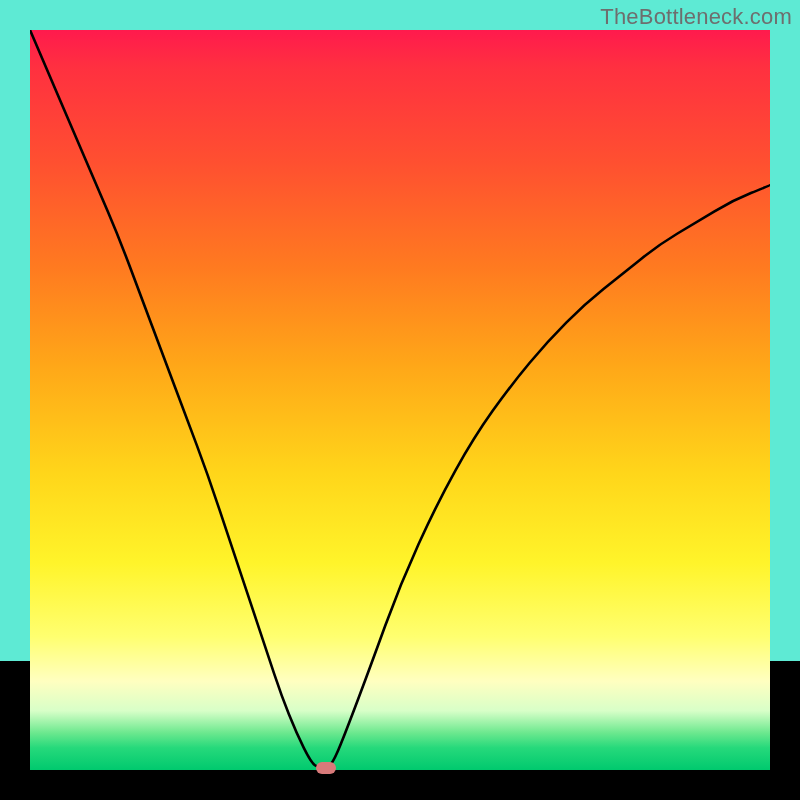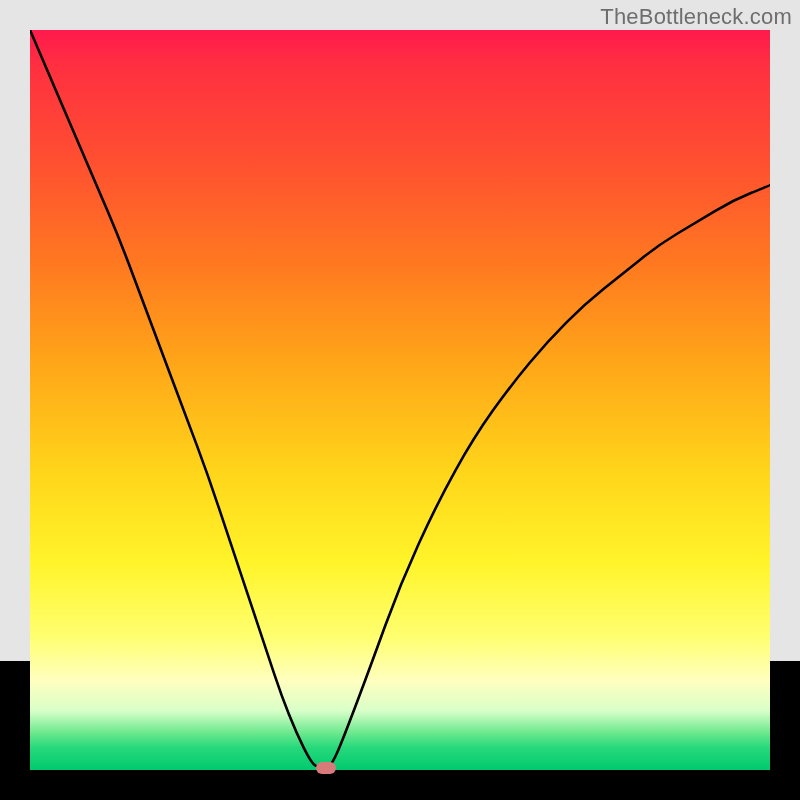--- a/index.html
+++ b/index.html
@@ -8,21 +8,21 @@
     width: 800px;
     height: 800px;
     overflow: hidden;
     background: #000;
     font-family: Arial, Helvetica, sans-serif;
   }
   .frame {
     position: relative;
     width: 800px;
     height: 661px;
-    background: #e5e5e5;
+    background: #5eead4;
   }
   .plot {
     position: absolute;
     left: 30px;
     top: 30px;
     width: 740px;
     height: 740px;
     background: linear-gradient(
       to bottom,
       #ff1a4d 0%,

